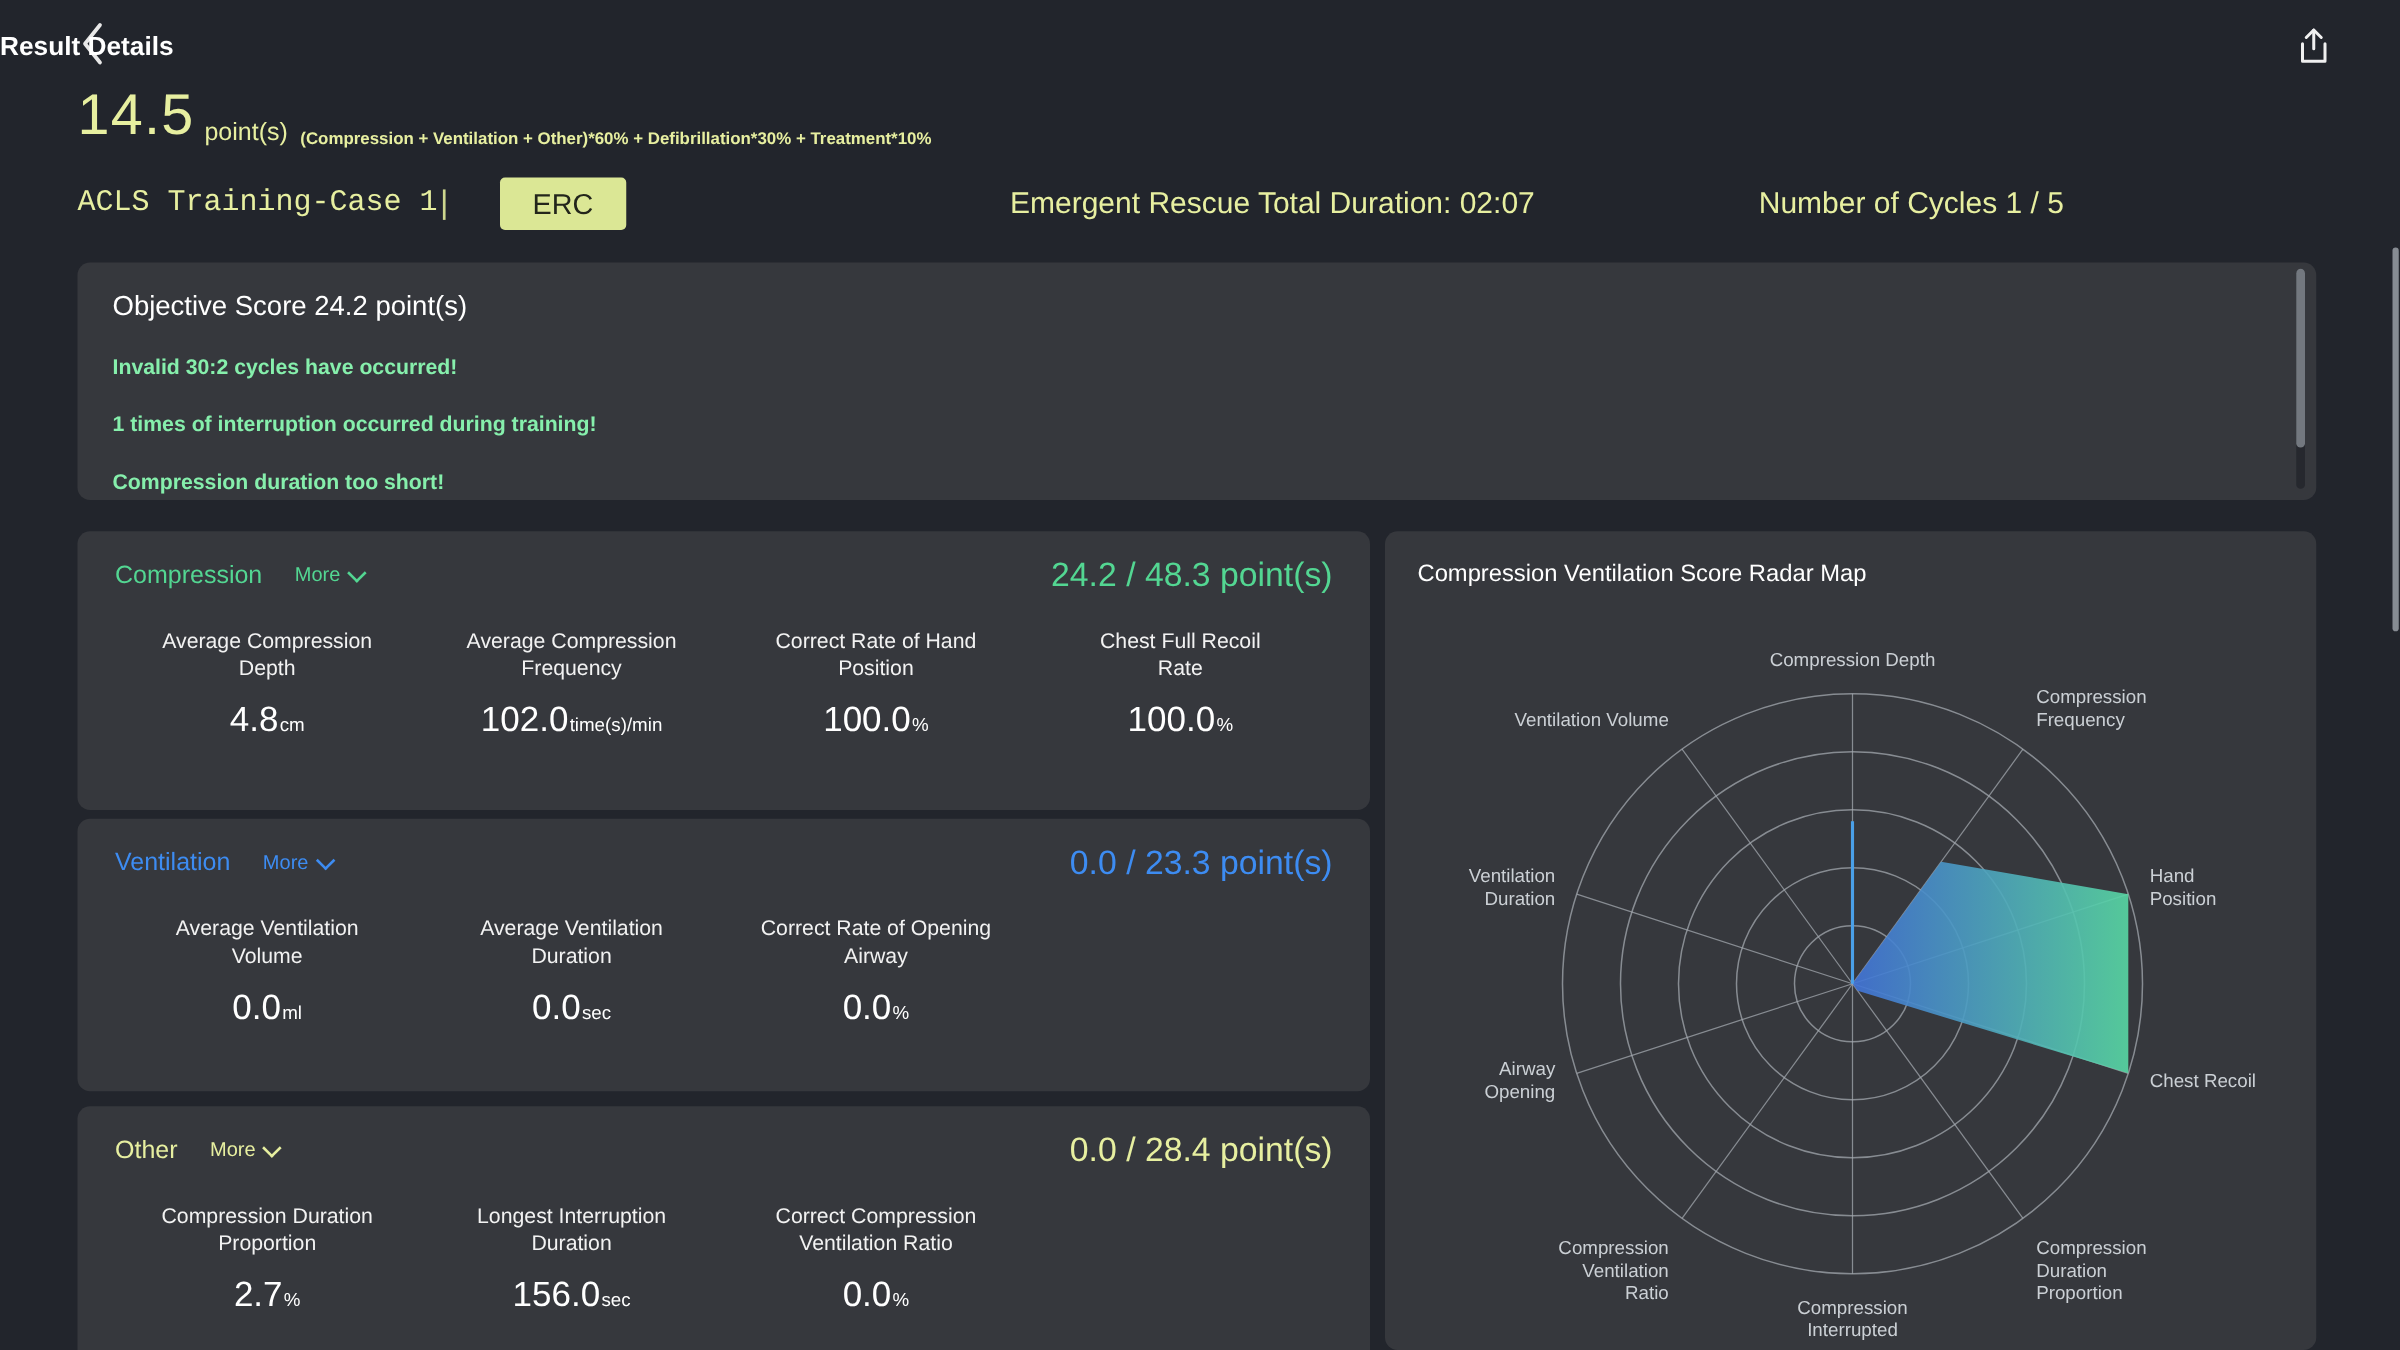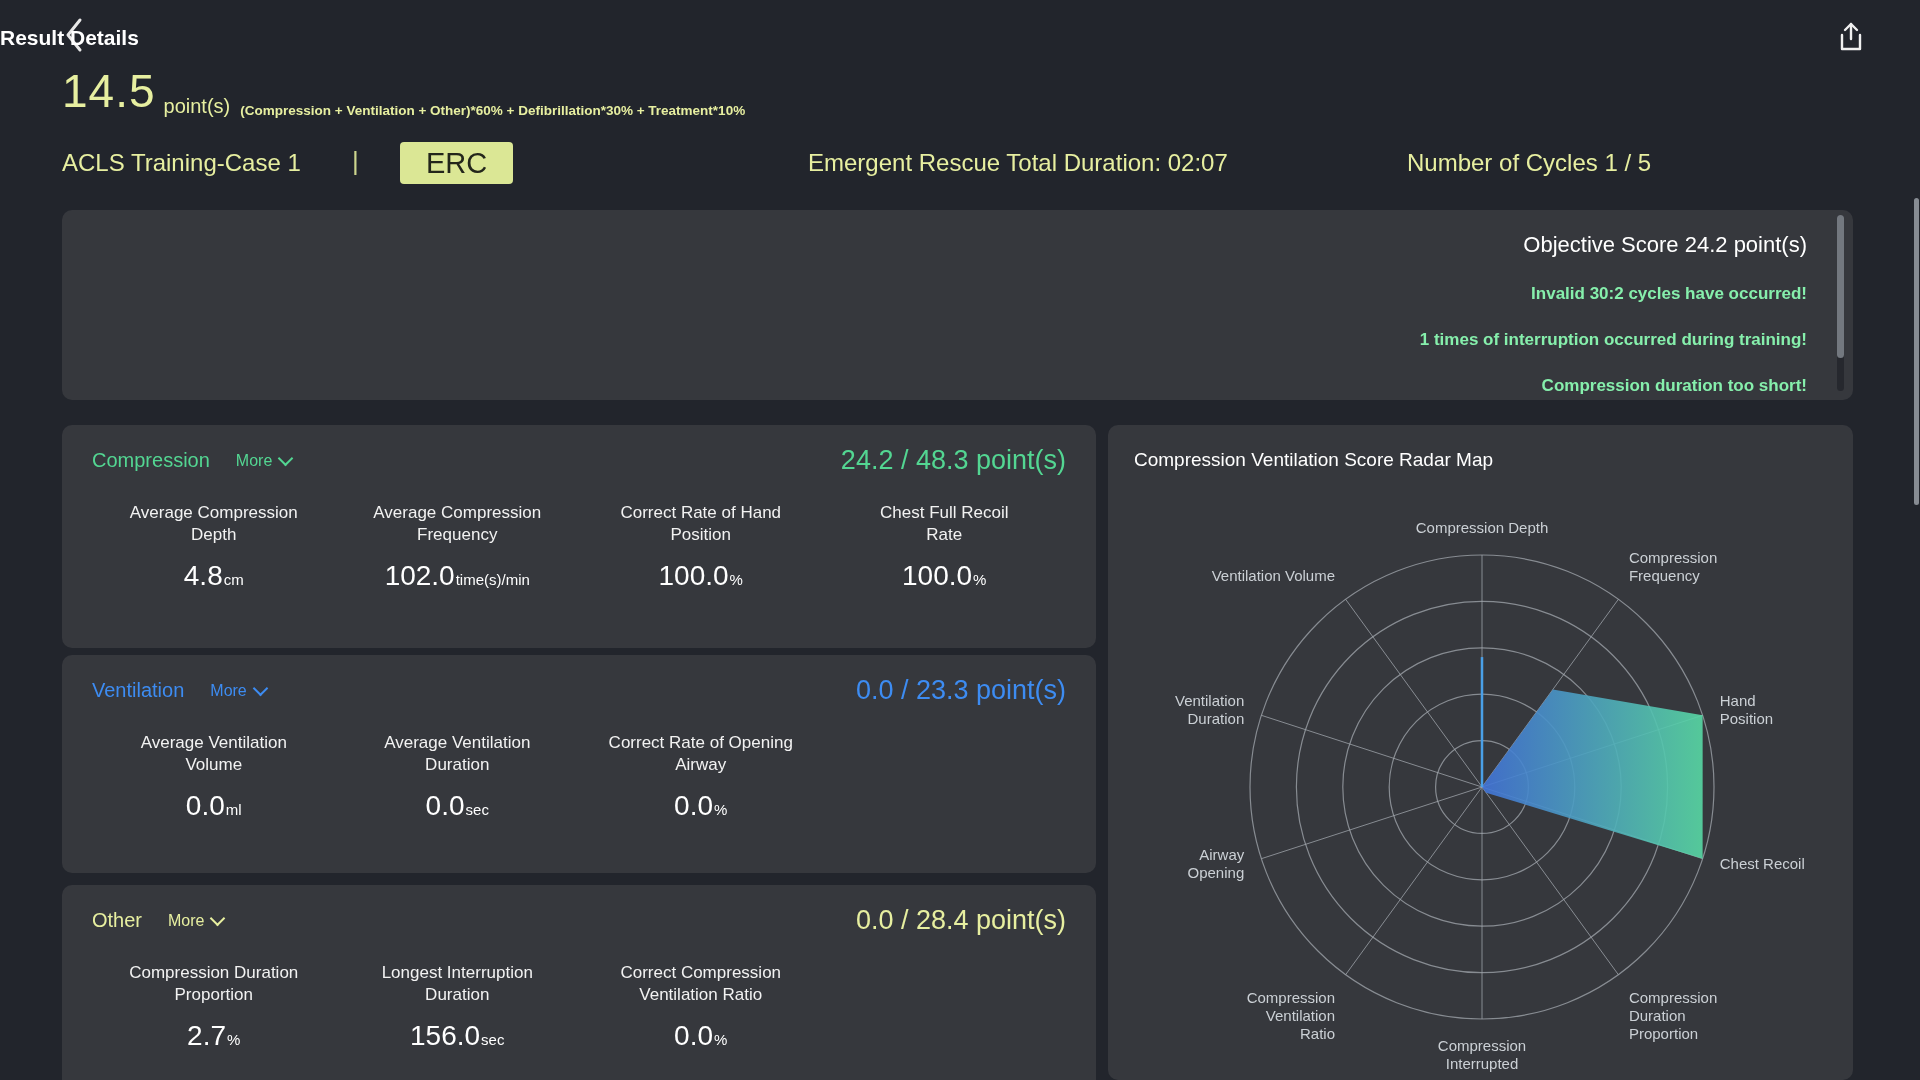--- a/index.html
+++ b/index.html
@@ -13,28 +13,28 @@
   .back-btn{position:absolute;left:58px;top:16px;width:34px;height:38px;cursor:pointer;background:none;border:none;padding:0;}
   .page-title{position:absolute;left:0;right:0;top:26px;text-align:left;font-size:21px;font-weight:700;color:#ffffff;}
   .share-btn{position:absolute;right:52px;top:20px;width:34px;height:38px;cursor:pointer;background:none;border:none;padding:0;}
   
   .score-row{position:absolute;left:62px;top:64px;display:flex;align-items:flex-end;color:#e7efa0;white-space:nowrap;}
   .score-big{font-size:46px;font-weight:500;letter-spacing:1px;}
   .score-unit{font-size:20px;margin-left:8px;}
   .score-formula{font-size:13.5px;margin-left:10px;font-weight:700;}
   
   .case-row{position:absolute;left:62px;top:142px;width:1791px;height:46px;color:#e7efa0;}
-  .case-name{position:absolute;left:0;top:7px;font-size:24px;}
+  .case-name{position:absolute;left:0;top:7px;font-size:24px;font-family:Liberation Mono, monospace;}
   .case-divider{position:absolute;left:290px;top:4px;font-size:26px;color:#cdd68e;}
-  .standard-badge{position:absolute;left:338px;top:0;height:42px;line-height:42px;padding:0 26px;background:#dbe795;color:#23261b;font-size:29px;border-radius:4px;}
+  .standard-badge{position:absolute;left:338px;top:0;height:42px;line-height:42px;padding:0 26px;background:#dbe795;color:#23261b;font-size:23px;border-radius:4px;}
   .duration-label{position:absolute;left:746px;top:7px;font-size:24px;}
   .cycles-label{position:absolute;left:1345px;top:7px;font-size:24px;}
   
   .panel{position:absolute;background:#36383d;border-radius:10px;box-sizing:border-box;}
-  .objective-panel{left:62px;top:210px;width:1791px;height:190px;padding:22px 46px 0 28px;text-align:right;}
+  .objective-panel{left:62px;top:210px;width:1791px;height:190px;padding:22px 46px 0 28px;}
   .objective-title{font-size:22px;color:#ffffff;}
   .objective-messages{margin-top:26px;}
   .objective-msg{font-size:17px;color:#86efac;margin-bottom:26px;font-weight:bold;}
   .obj-scrollbar{position:absolute;right:9px;top:5px;bottom:9px;width:7px;background:#26282e;border-radius:4px;cursor:pointer;}
   .obj-scroll-thumb{position:absolute;top:0;left:0;width:7px;height:81%;background:#73787f;border-radius:4px;}
   .metric-panel{left:62px;width:1034px;padding:0 30px;}
   .panel-compression{top:425px;height:223px;}
   .panel-ventilation{top:655px;height:218px;}
   .panel-other{top:885px;height:223px;}
   .panel-head{display:flex;align-items:center;padding-top:20px;}

